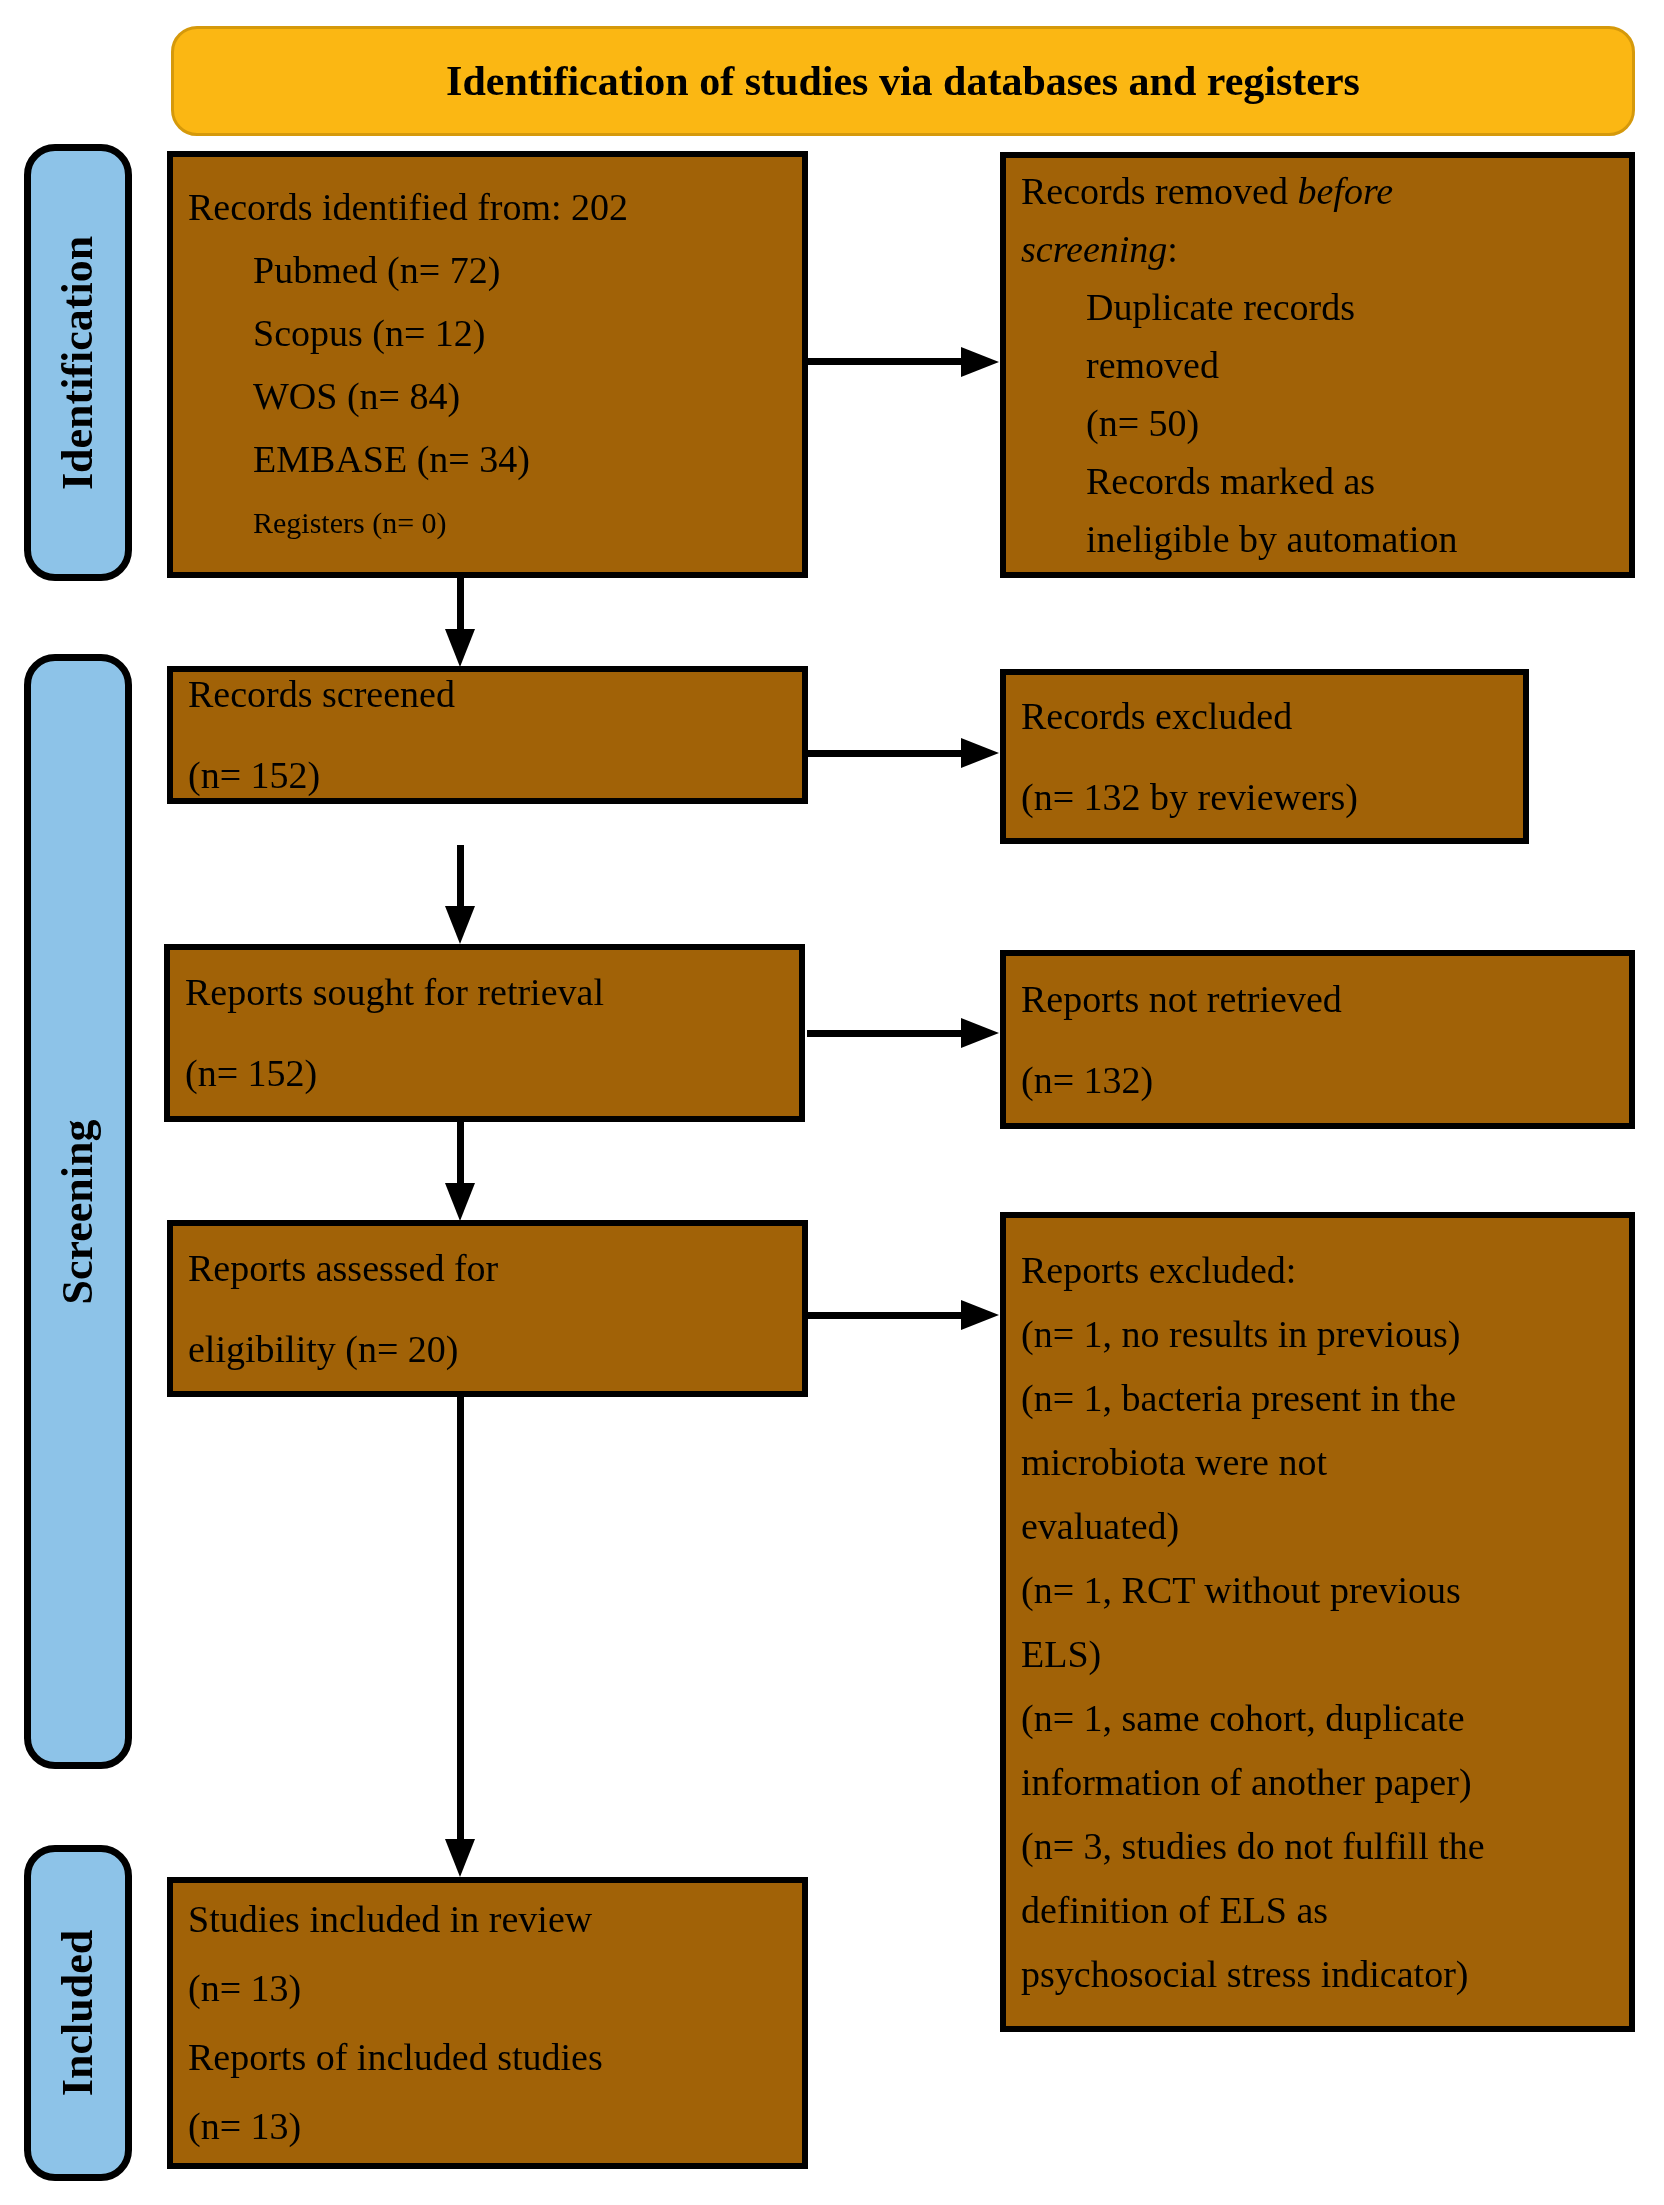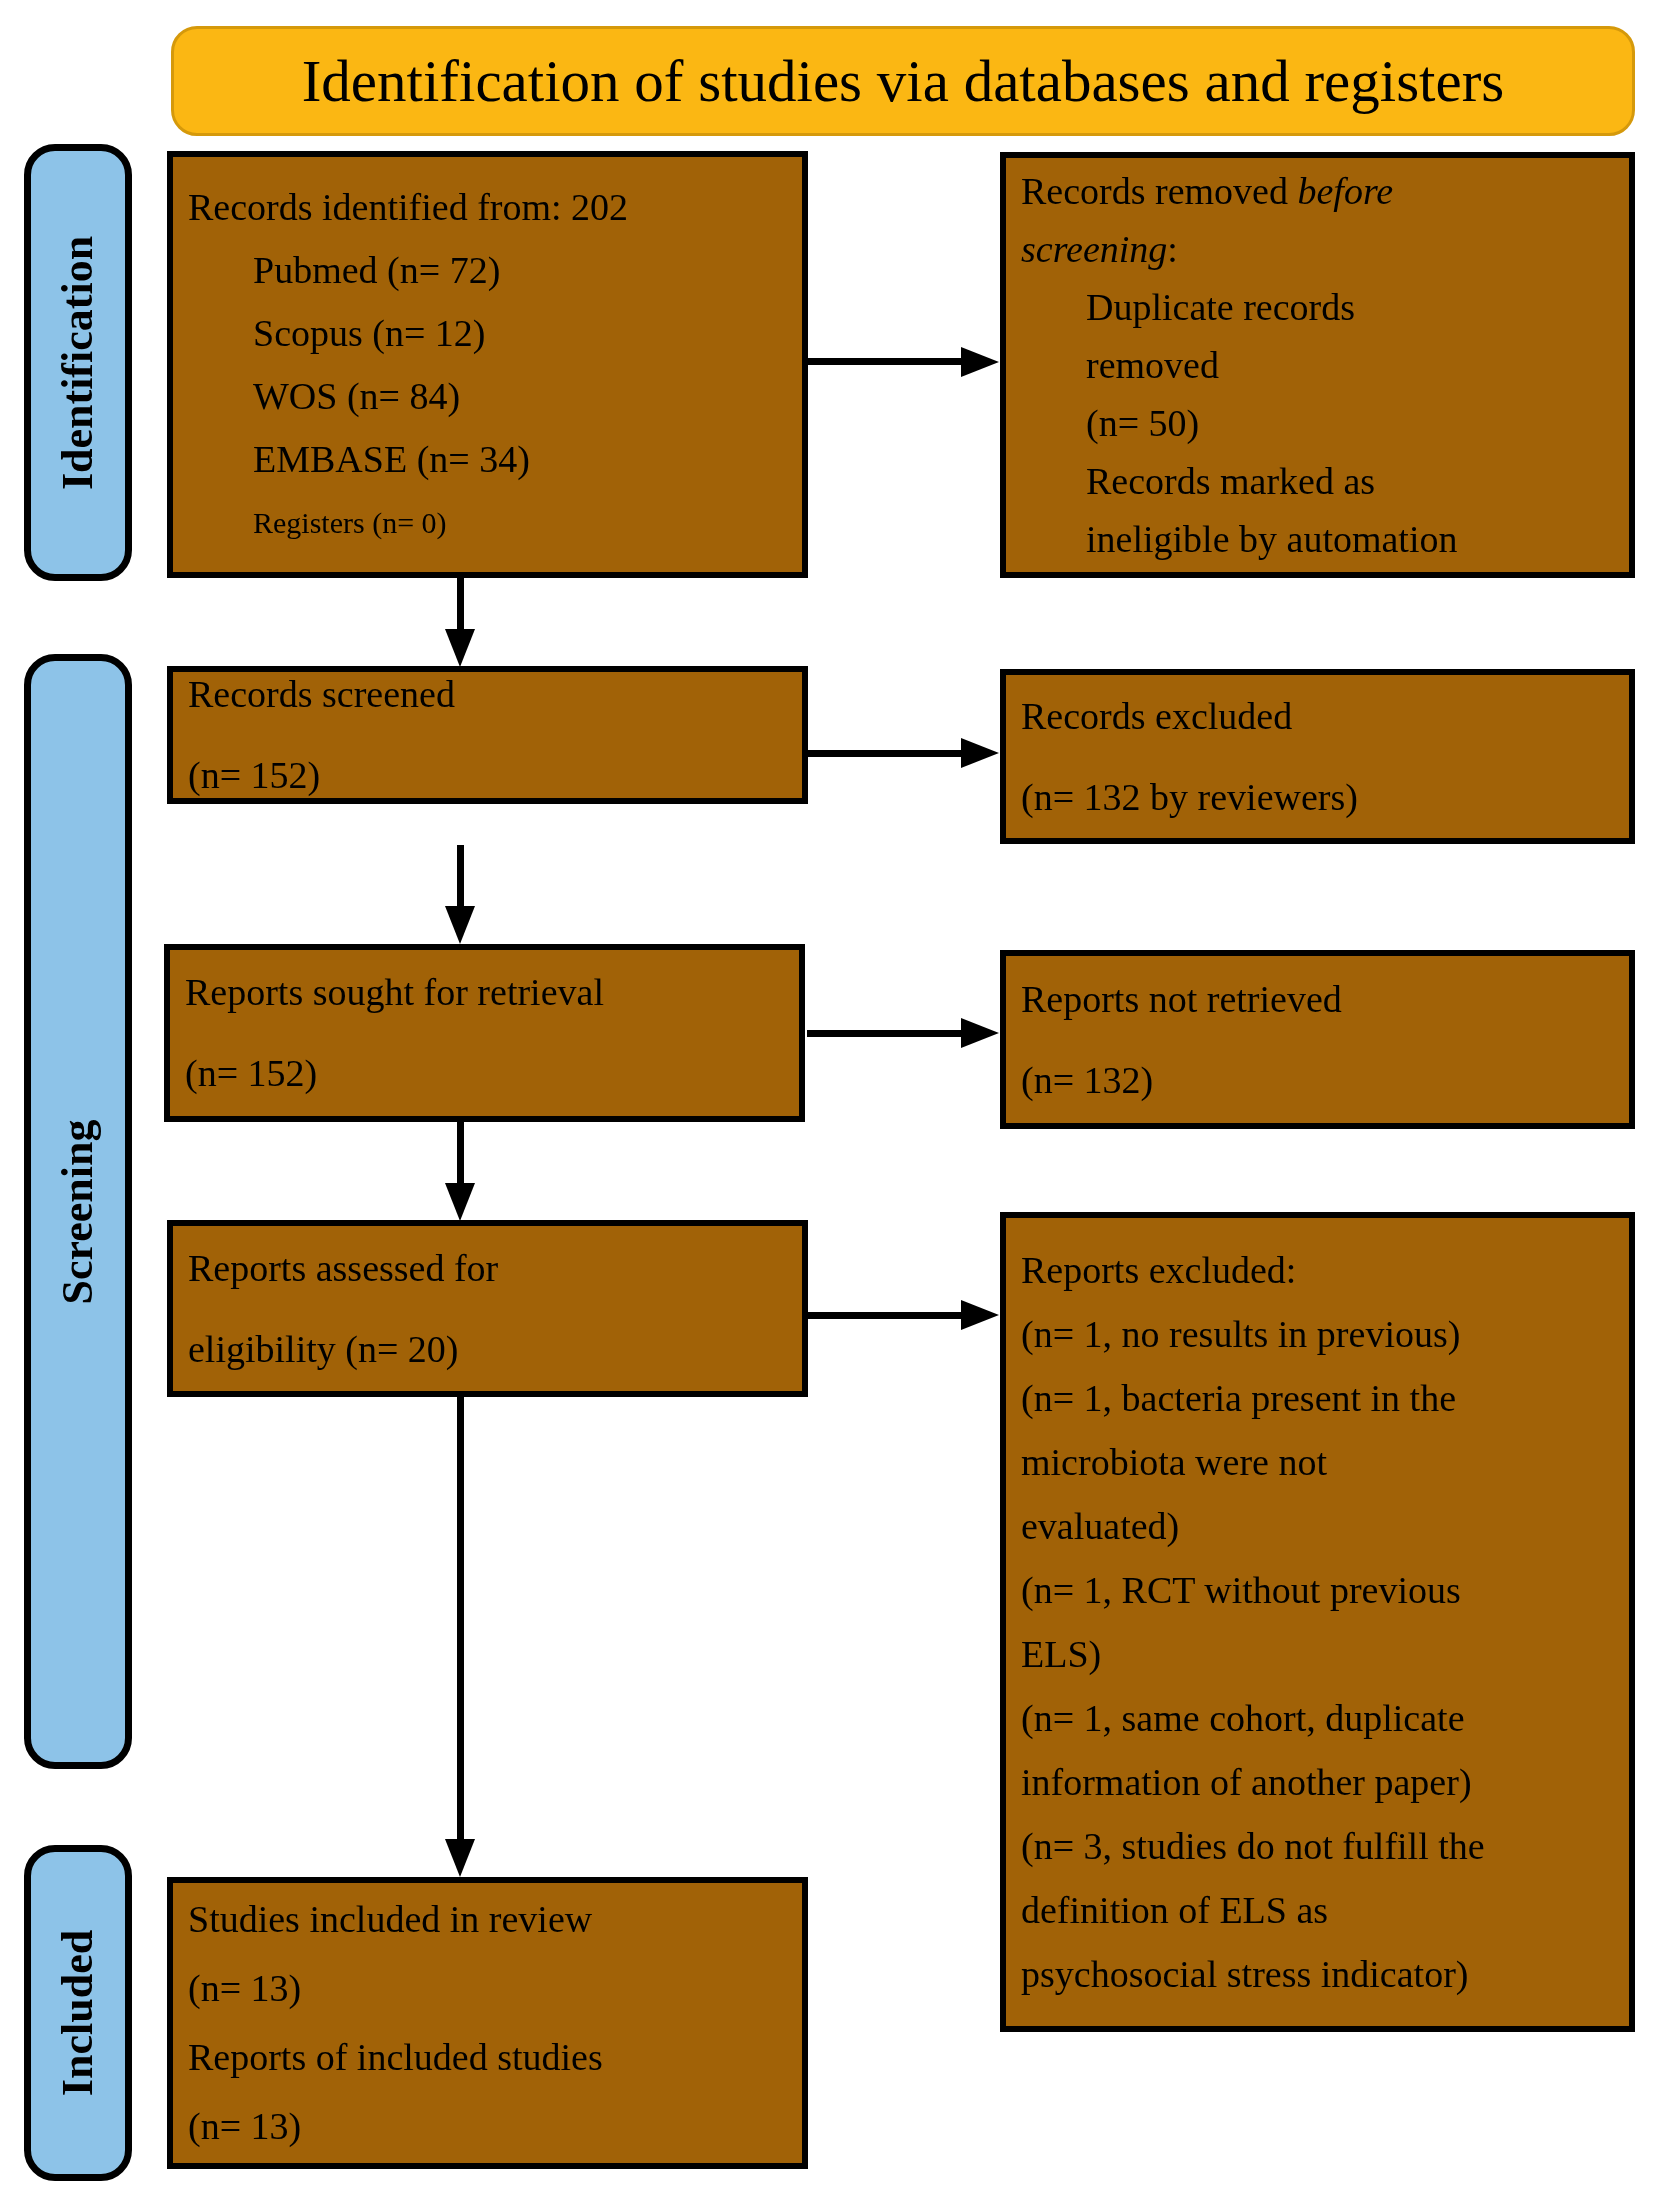--- a/index.html
+++ b/index.html
@@ -12,21 +12,21 @@
     overflow:hidden;
   }
   
   .banner{
     position:absolute;left:171px;top:26px;width:1464px;height:110px;
     background:var(--banner-fill,#FBB713);
     border:3.8px solid var(--banner-border,#D5990B);
     border-radius:26px;
     box-sizing:border-box;
     display:flex;align-items:center;justify-content:center;
-    font-weight:normal;font-size:59px;
+    font-weight:bold;font-size:42px;
   }
   
   .band{
     position:absolute;left:24px;width:108px;
     background:var(--band-fill,#8DC3E8);
     border:7.5px solid #000;border-radius:31px;
     box-sizing:border-box;
     display:flex;align-items:center;justify-content:center;
   }
   .band .vlabel{
@@ -50,21 +50,21 @@
   .bx-line{white-space:nowrap;}
   .bx-line .it{font-style:italic;}
   .bx-line.indent{padding-left:65px;}
   .bx-line.lg{font-size:30px;}
   #box-identified{left:167px;top:151px;width:641px;height:427px;}
   #box-identified .bx-line{line-height:63px;}
   #box-removed{left:1000px;top:152px;width:635px;height:426px;}
   #box-removed .bx-line{line-height:58px;}
   #box-screened{left:167px;top:666px;width:641px;height:138px;}
   #box-screened .bx-line{line-height:81px;}
-  #box-excluded{left:1000px;top:669px;width:635px;height:175px;}
+  #box-excluded{left:1000px;top:669px;width:529px;height:175px;}
   #box-excluded .bx-line{line-height:81px;}
   #box-sought{left:164px;top:944px;width:641px;height:178px;}
   #box-sought .bx-line{line-height:81px;}
   #box-notretrieved{left:1000px;top:950px;width:635px;height:179px;}
   #box-notretrieved .bx-line{line-height:81px;}
   #box-assessed{left:167px;top:1220px;width:641px;height:177px;}
   #box-assessed .bx-line{line-height:81px;}
   #box-reports-excluded{left:1000px;top:1212px;width:635px;height:820px;}
   #box-reports-excluded .bx-line{line-height:64px;}
   #box-included{left:167px;top:1877px;width:641px;height:292px;}

